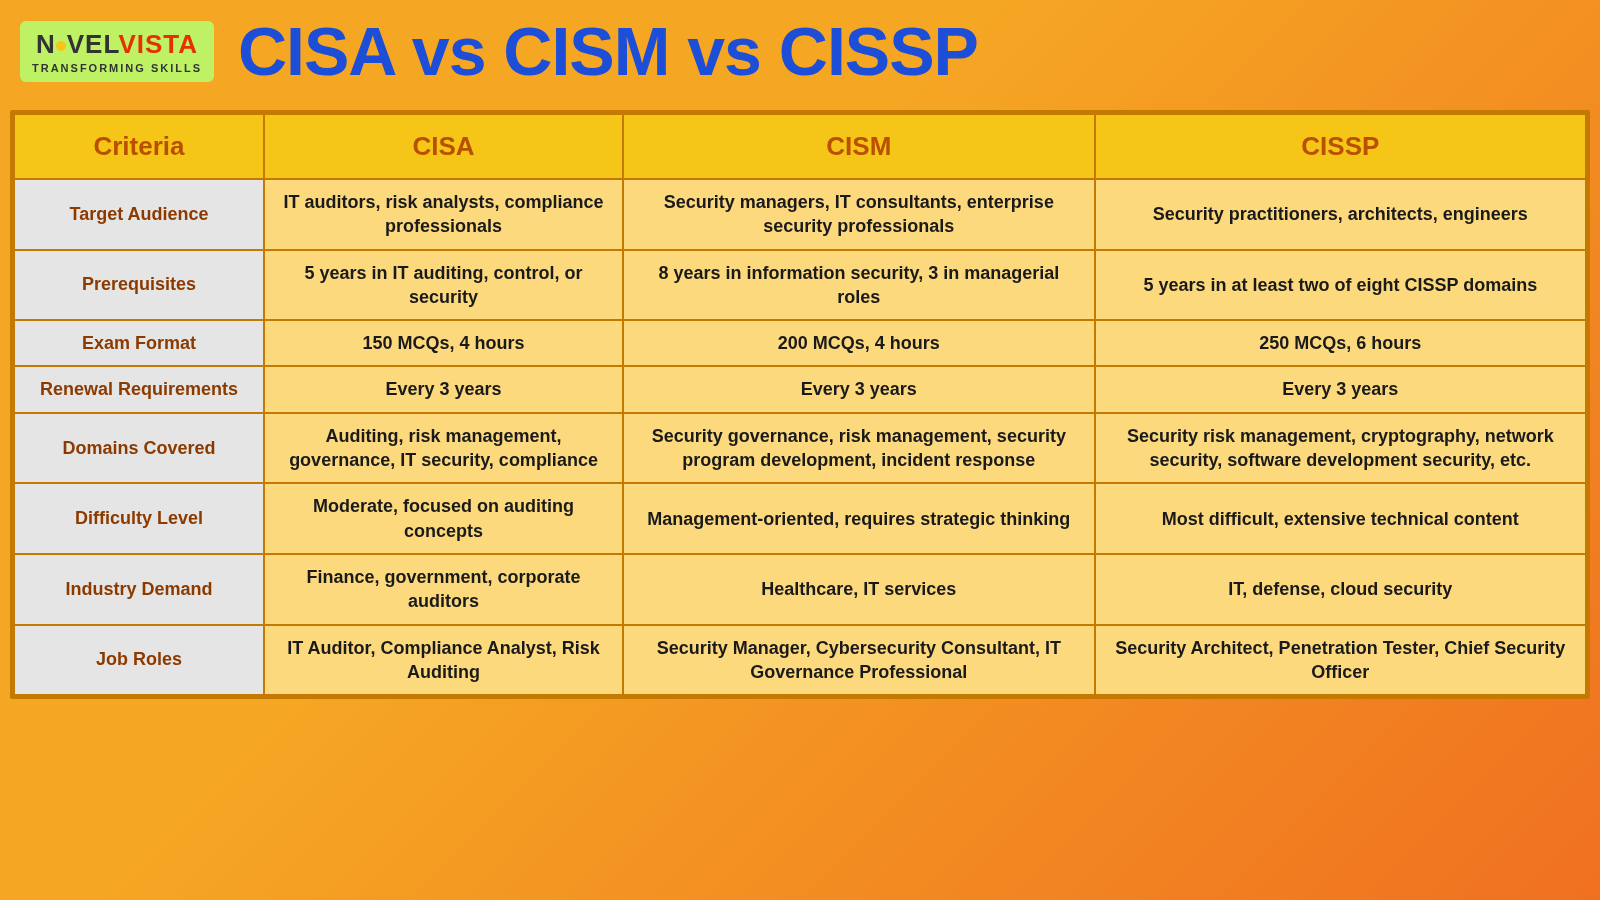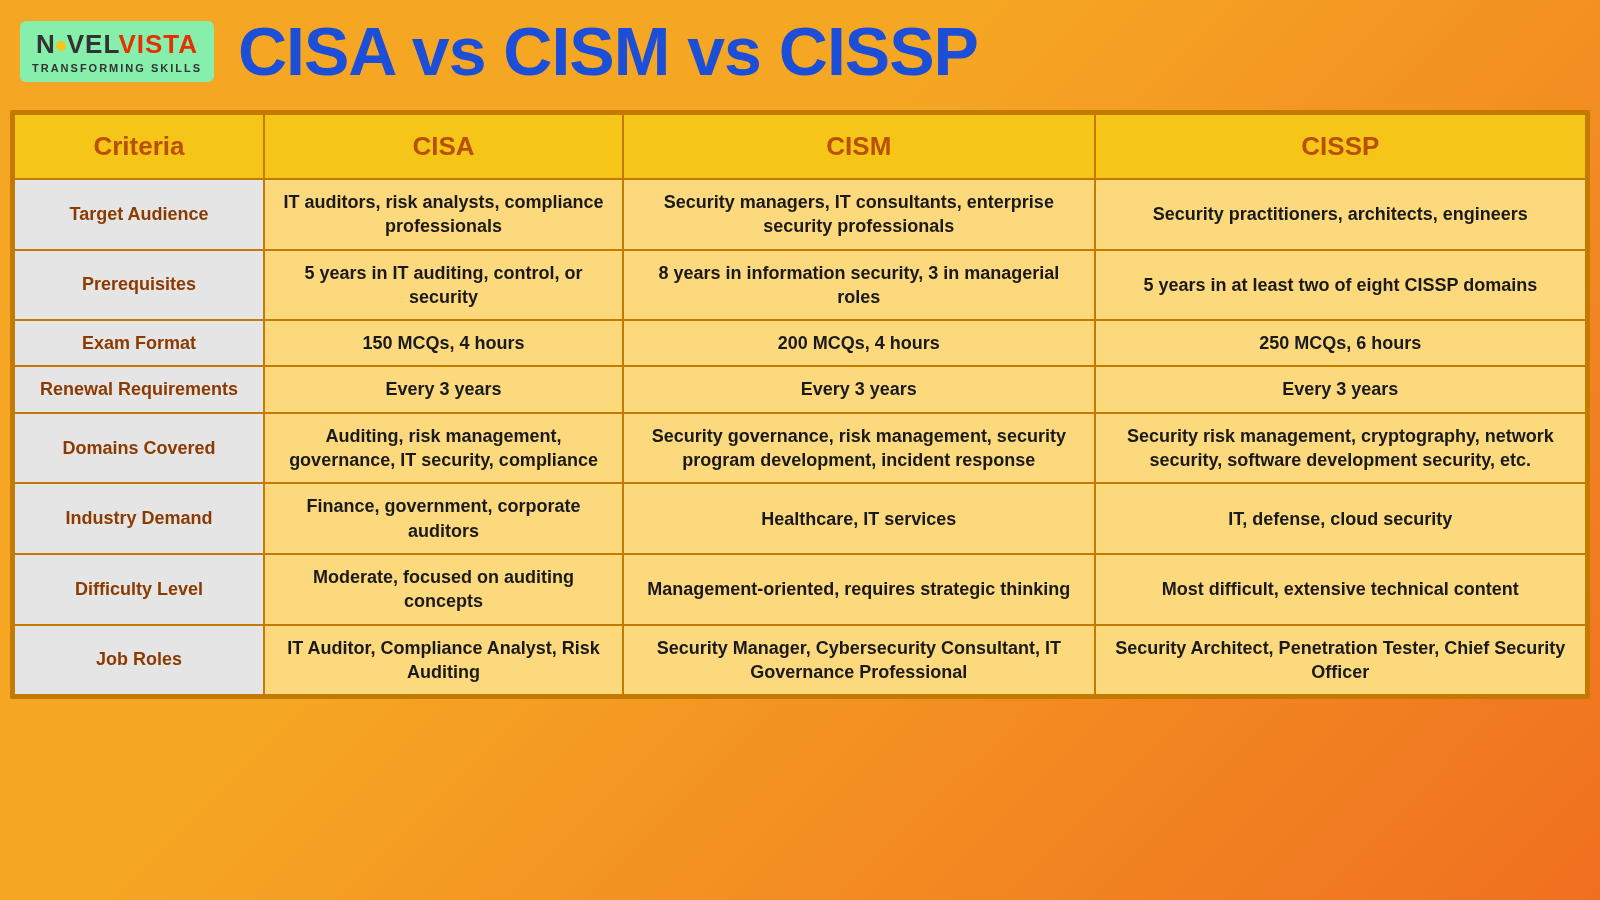--- a/index.html
+++ b/index.html
@@ -13,21 +13,21 @@
     }
 
     .header {
       display: flex;
       align-items: center;
       padding: 12px 20px 8px 20px;
       gap: 24px;
     }
 
     .logo-box {
-      background: #86efac;
+      background: #bef264;
       border-radius: 6px;
       padding: 8px 12px;
       display: flex;
       flex-direction: column;
       align-items: center;
       min-width: 160px;
     }
 
     .logo-text {
       font-size: 26px;
@@ -158,30 +158,30 @@
           <td>Every 3 years</td>
           <td>Every 3 years</td>
         </tr>
         <tr>
           <td>Domains Covered</td>
           <td>Auditing, risk management, governance, IT security, compliance</td>
           <td>Security governance, risk management, security program development, incident response</td>
           <td>Security risk management, cryptography, network security, software development security, etc.</td>
         </tr>
         <tr>
+          <td>Difficulty Level</td>
+          <td>Moderate, focused on auditing concepts</td>
+          <td>Management-oriented, requires strategic thinking</td>
+          <td>Most difficult, extensive technical content</td>
+        </tr>
+        <tr>
           <td>Industry Demand</td>
           <td>Finance, government, corporate auditors</td>
           <td>Healthcare, IT services</td>
           <td>IT, defense, cloud security</td>
-        </tr>
-        <tr>
-          <td>Difficulty Level</td>
-          <td>Moderate, focused on auditing concepts</td>
-          <td>Management-oriented, requires strategic thinking</td>
-          <td>Most difficult, extensive technical content</td>
         </tr>
         <tr>
           <td>Job Roles</td>
           <td>IT Auditor, Compliance Analyst, Risk Auditing</td>
           <td>Security Manager, Cybersecurity Consultant, IT Governance Professional</td>
           <td>Security Architect, Penetration Tester, Chief Security Officer</td>
         </tr>
       </tbody>
   </table>
 </div>

